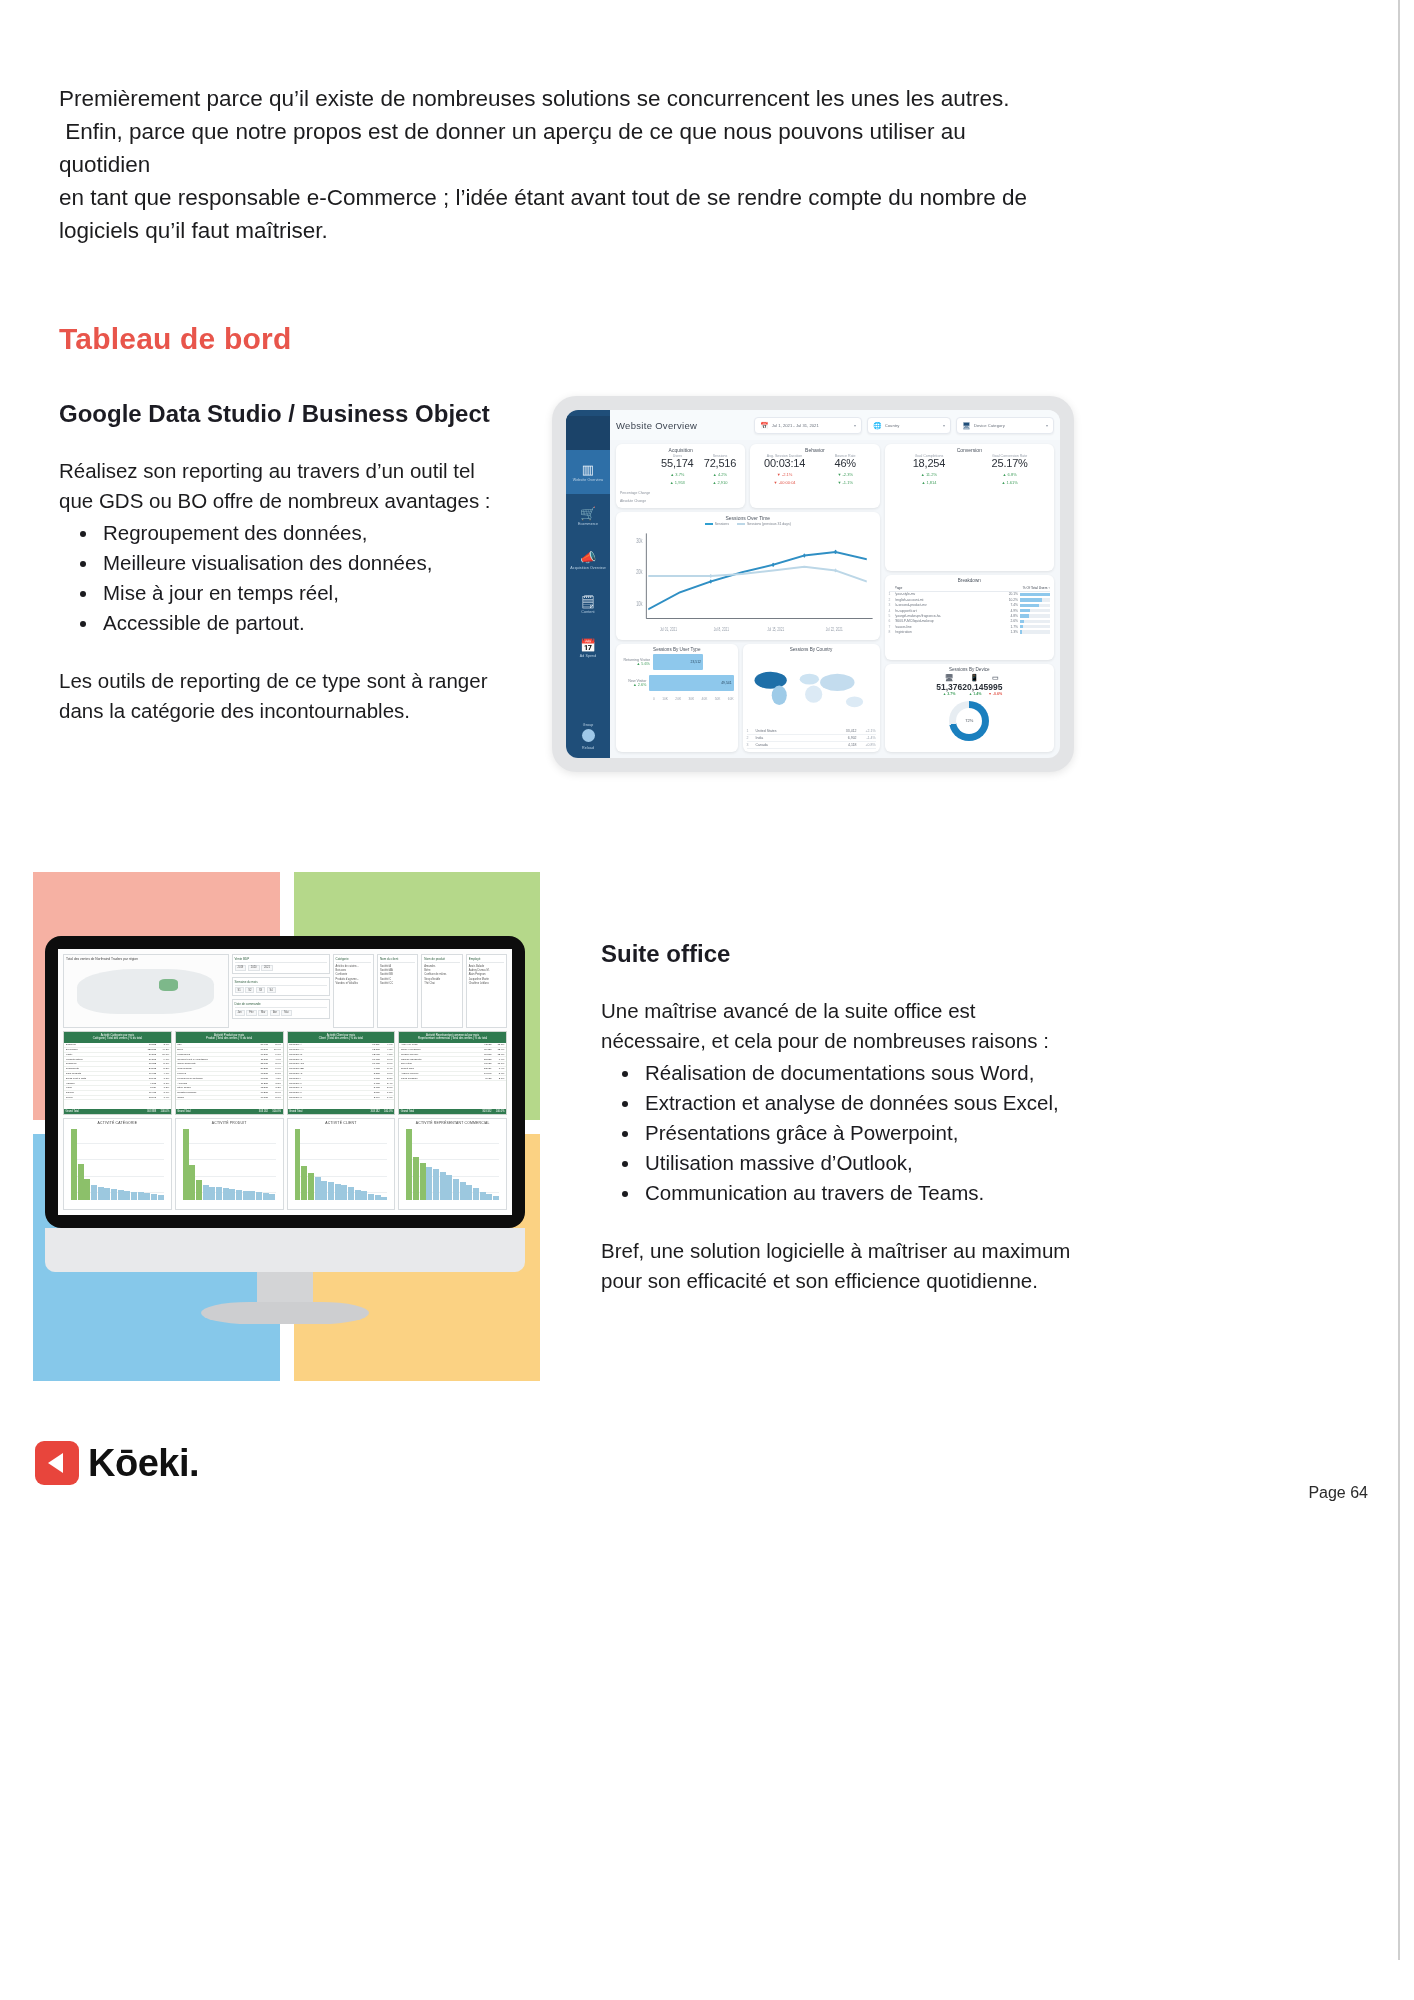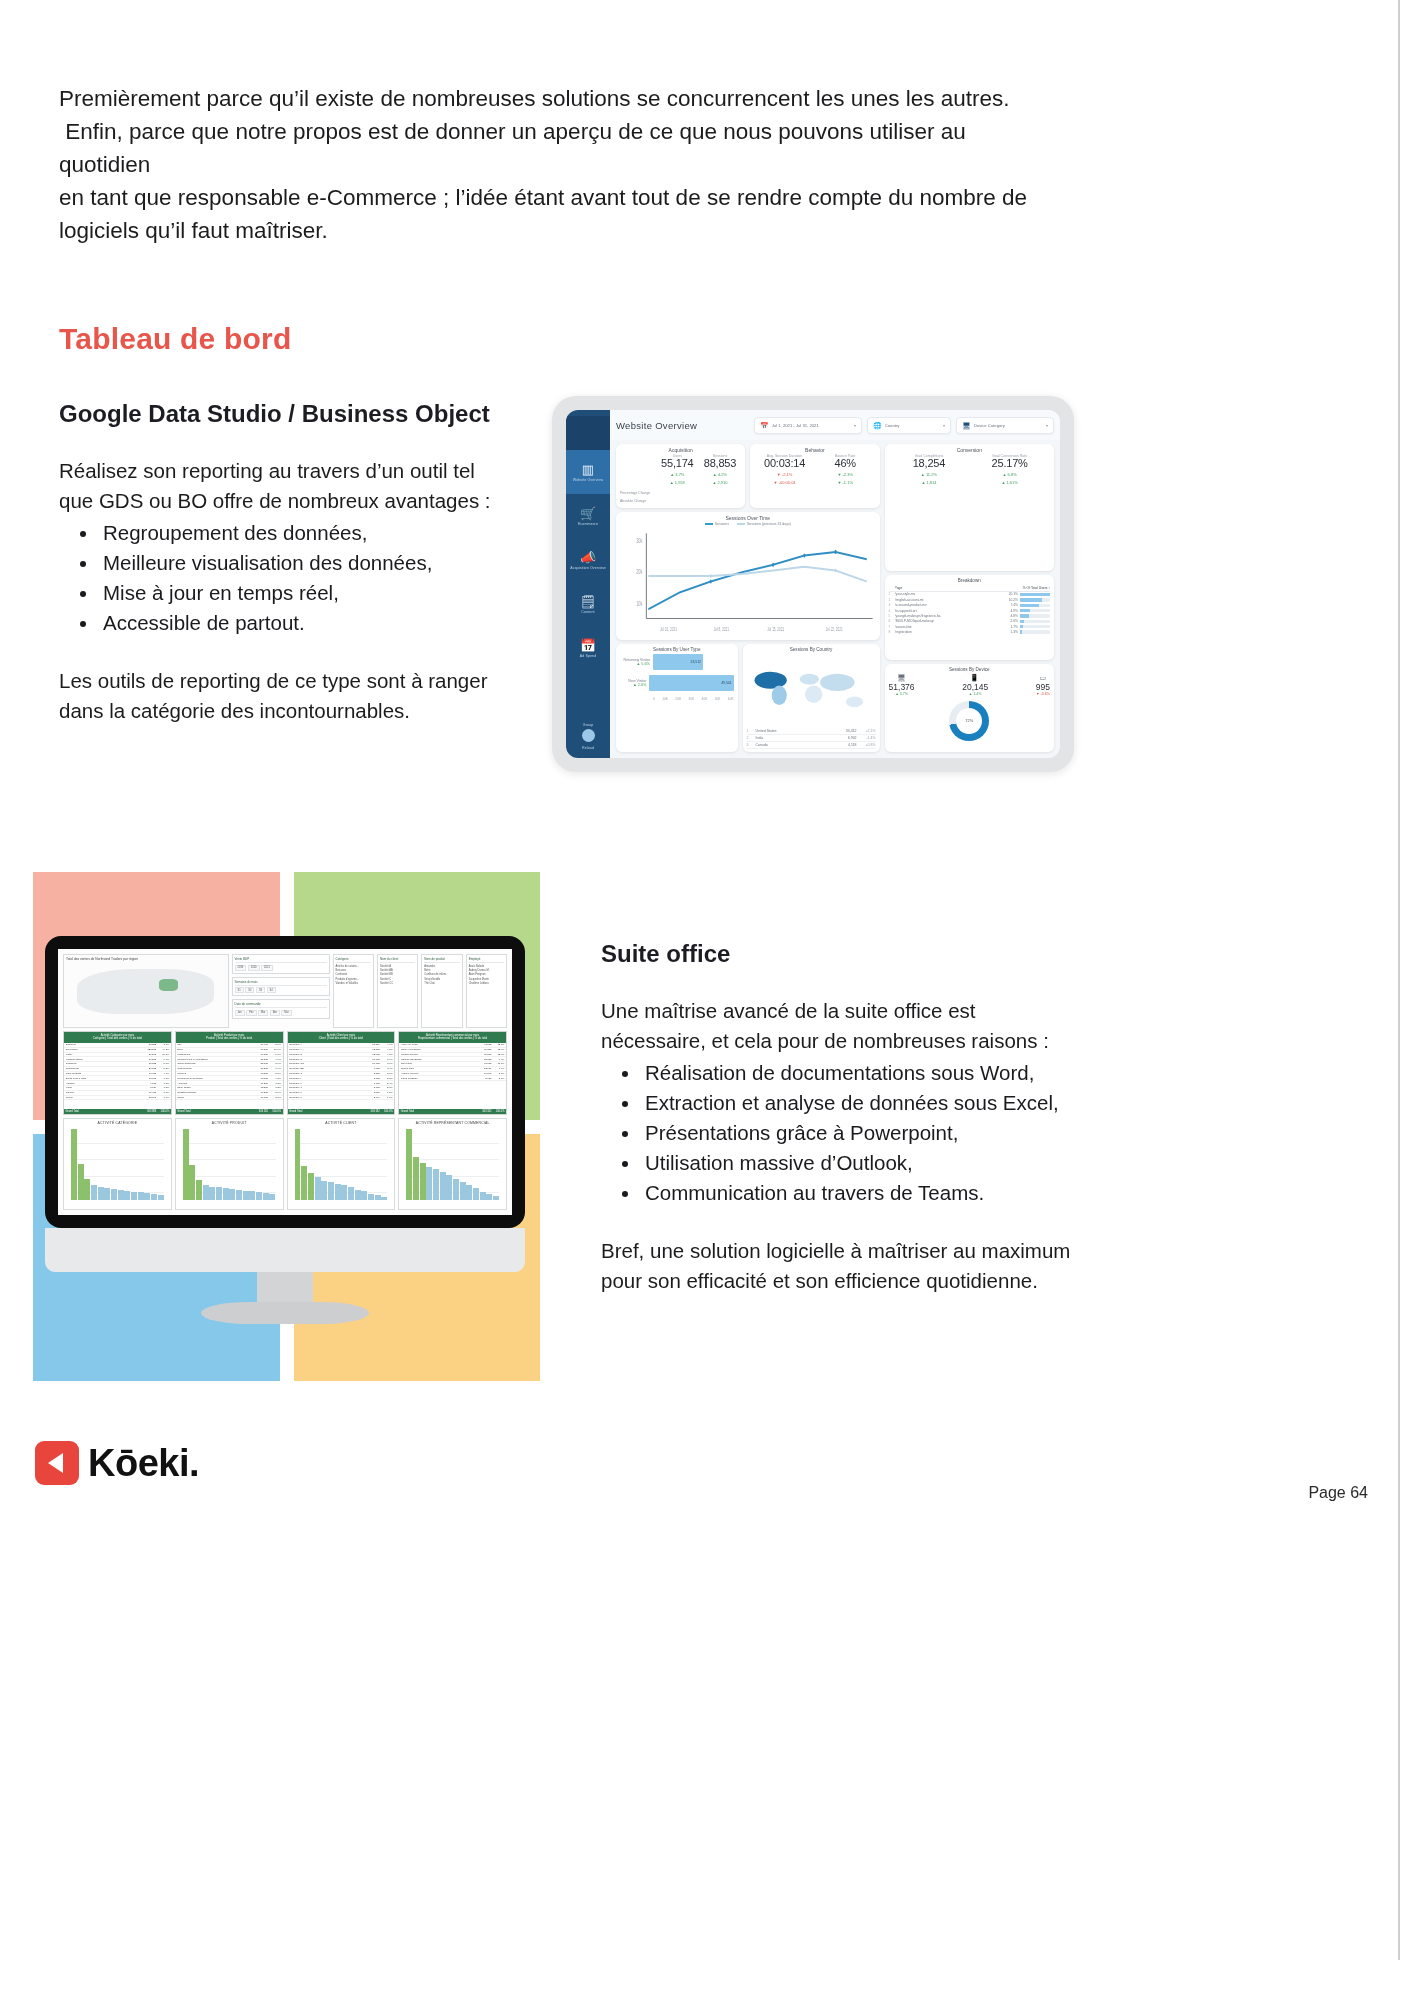--- a/index.html
+++ b/index.html
@@ -79,21 +79,21 @@
   .ut-bar span{position:absolute;right:2px;top:50%;transform:translateY(-50%);font-size:3.4px;color:#2b4a63;}
   .ut-axis{display:flex;justify-content:space-between;font-size:3.2px;color:#9aa2ad;padding-left:33px;margin-top:1px;}
 
   .ctry-list{font-size:3.5px;color:#6b727d;}
   .ctry-list .cr{display:flex;gap:3px;padding:1px 0;border-bottom:.4px solid #eef1f4;}
   .ctry-list .cr .ci{width:6px;color:#a6adb6;}
   .ctry-list .cr .cn{flex:1;}
   .ctry-list .cr .cv{width:16px;text-align:right;}
   .ctry-list .cr .cp{width:16px;text-align:right;color:#9aa2ad;}
 
-  .dev-row{display:flex;justify-content:space-between;text-align:center;}
+  .dev-row{display:flex;justify-content:center;text-align:center;font-weight:bold;}
   .dev-ico{font-size:7px;color:#6b727d;}
   .dev-val{font-size:8.5px;color:#2b3038;}
   .dev-d{font-size:3.6px;}
   .donut{width:40px;height:40px;border-radius:50%;margin:5px auto 0;
          background:conic-gradient(#1a7fbe 0 72%, #e7edf2 72% 100%);position:relative;}
   .donut::after{content:"";position:absolute;inset:7px;background:#fff;border-radius:50%;}
   .donut .dnum{position:absolute;inset:0;display:flex;align-items:center;justify-content:center;font-size:4px;color:#4a525d;z-index:2;}
 
   .bd-card{background:#fff;border-radius:6px;box-shadow:0 1px 3px rgba(0,0,0,.09);padding:3px 4px;}
   .bd-title{font-size:4.6px;color:#4a525d;text-align:center;margin-bottom:2px;}
@@ -268,21 +268,21 @@
                         <span class="kpi-lab">Absolute Change</span>
                       </div>
                       <div class="kpi-col">
                         <span class="kpi-cap">Users</span>
                         <span class="kpi-val">55,174</span>
                         <span class="kpi-d up">▲ 3.7%</span>
                         <span class="kpi-d up">▲ 1,953</span>
                       </div>
                       <div class="kpi-col">
                         <span class="kpi-cap">Sessions</span>
-                        <span class="kpi-val">88,853</span>
+                        <span class="kpi-val">72,516</span>
                         <span class="kpi-d up">▲ 4.2%</span>
                         <span class="kpi-d up">▲ 2,910</span>
                       </div>
                     </div>
                   </div>
 
                   <div class="kpi-card beh">
                     <div class="kpi-grp">Behavior</div>
                     <div class="kpi-cols">
                       <div class="kpi-col">

